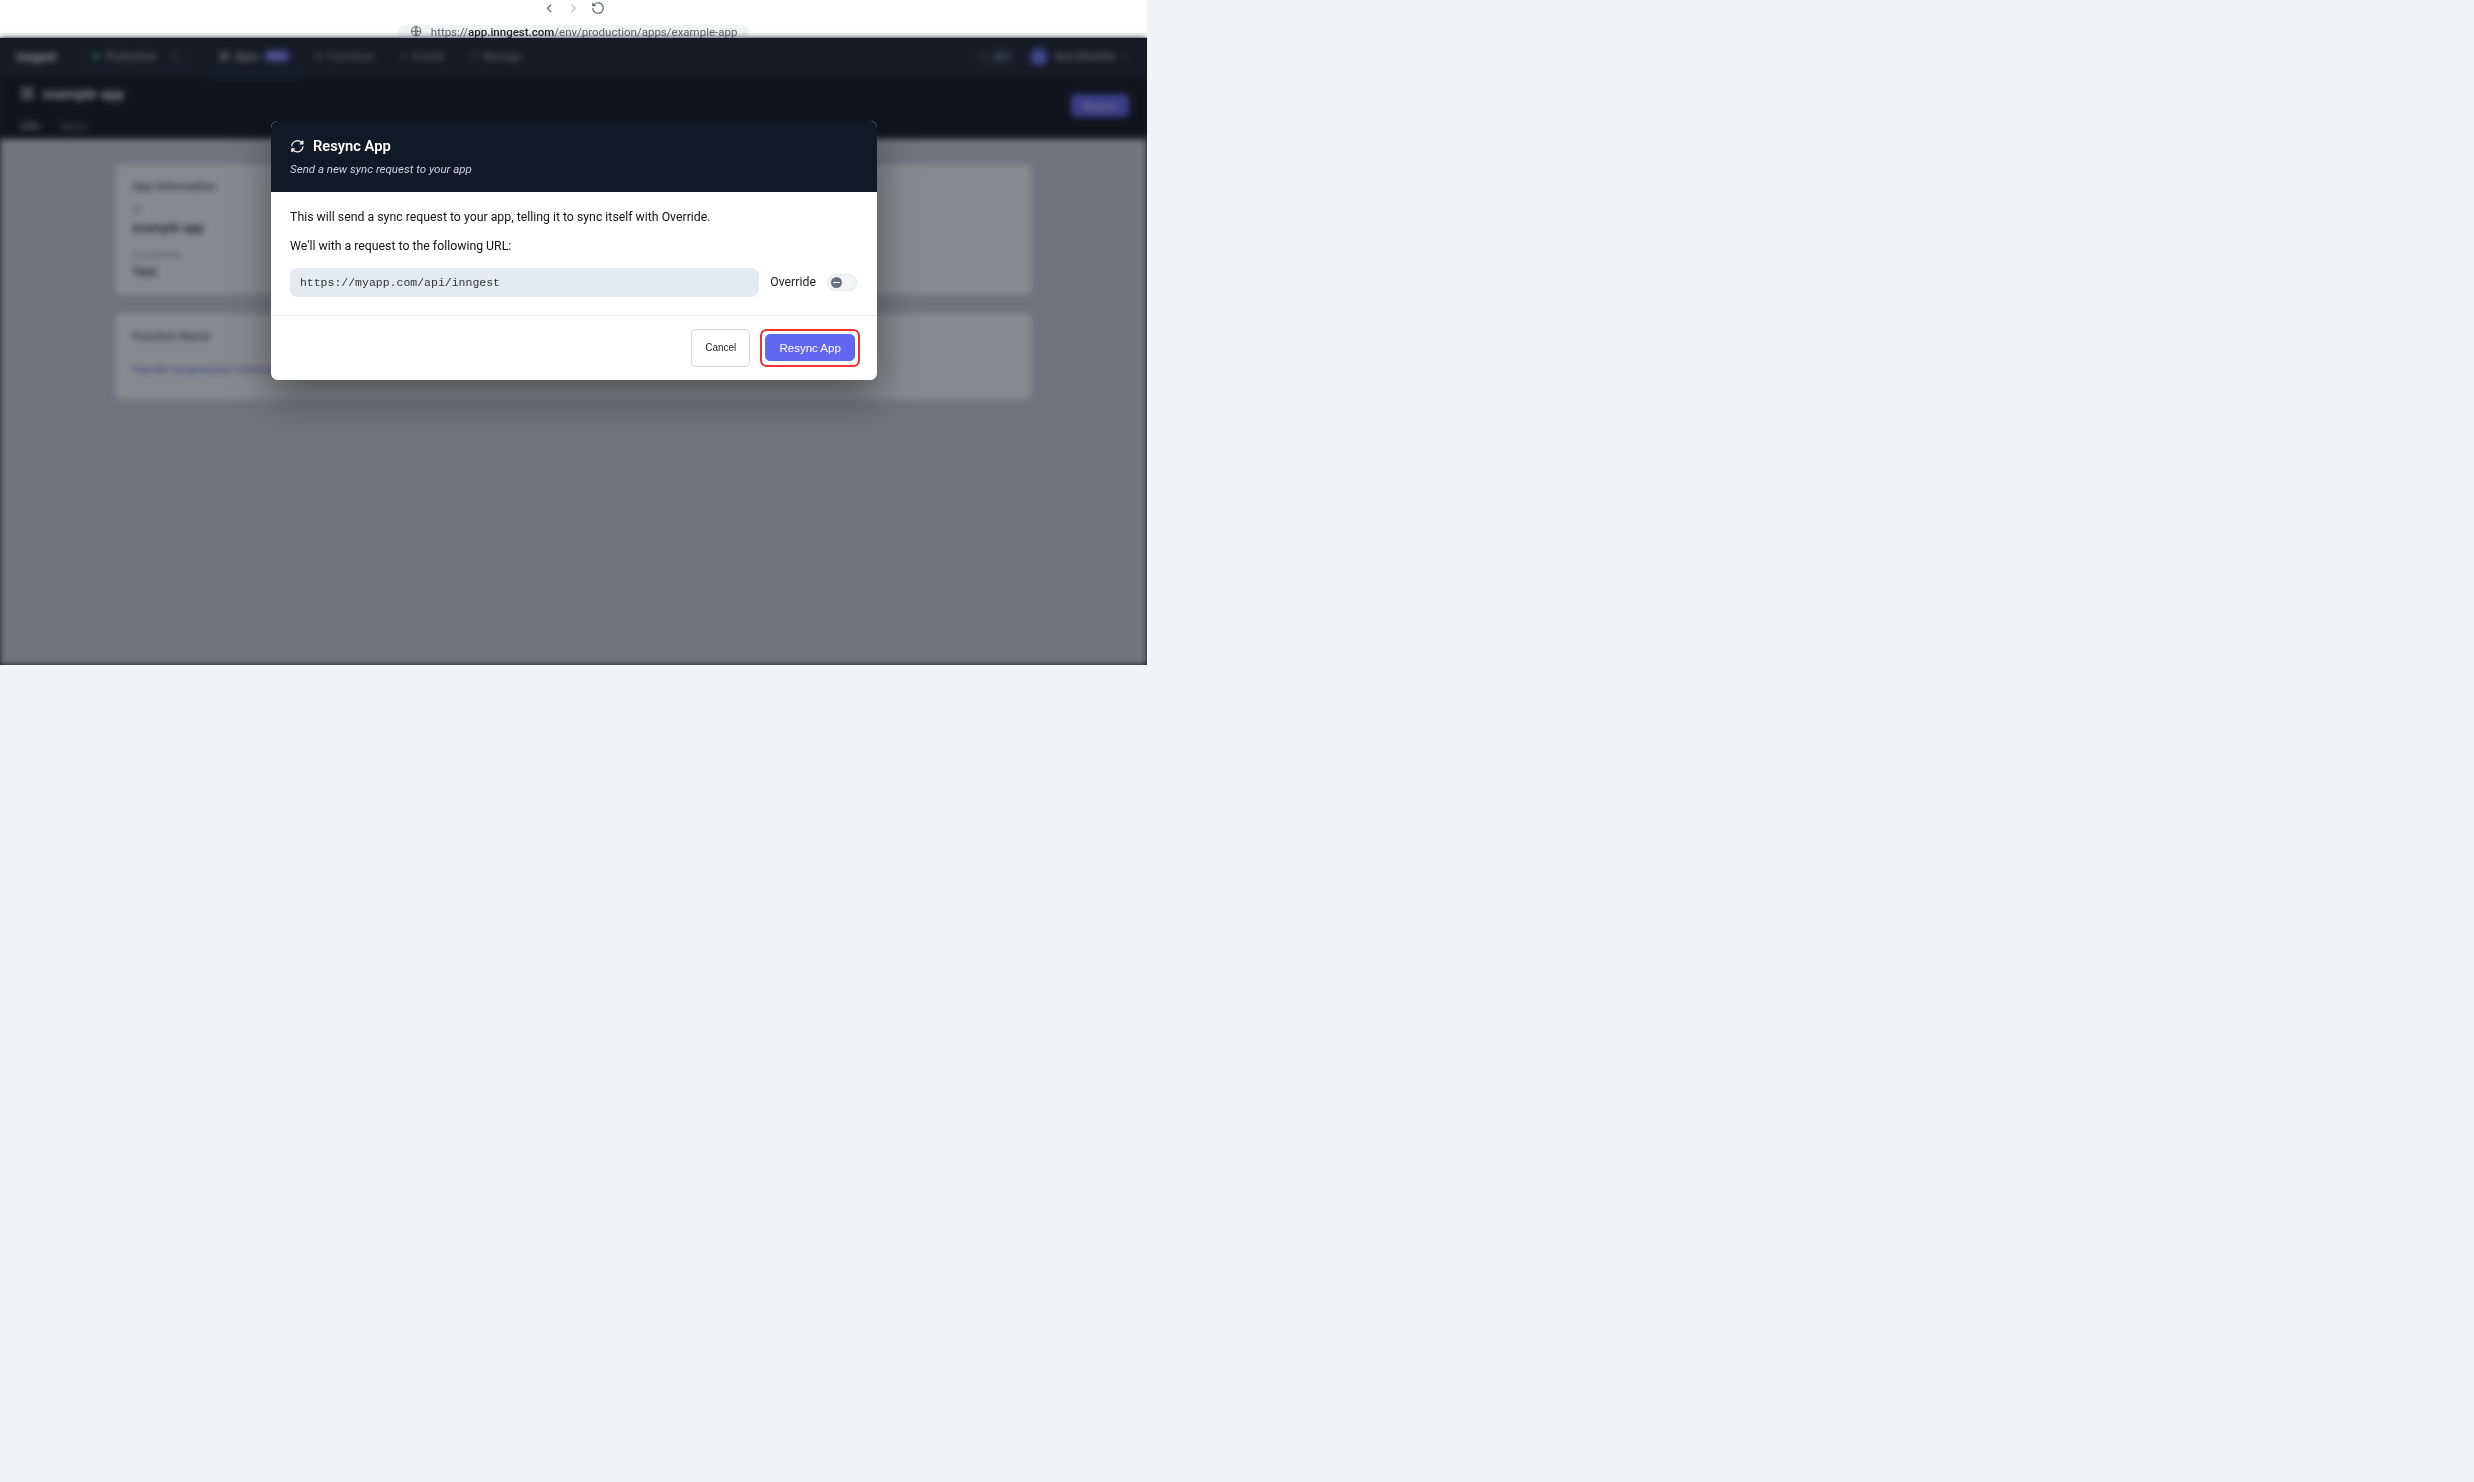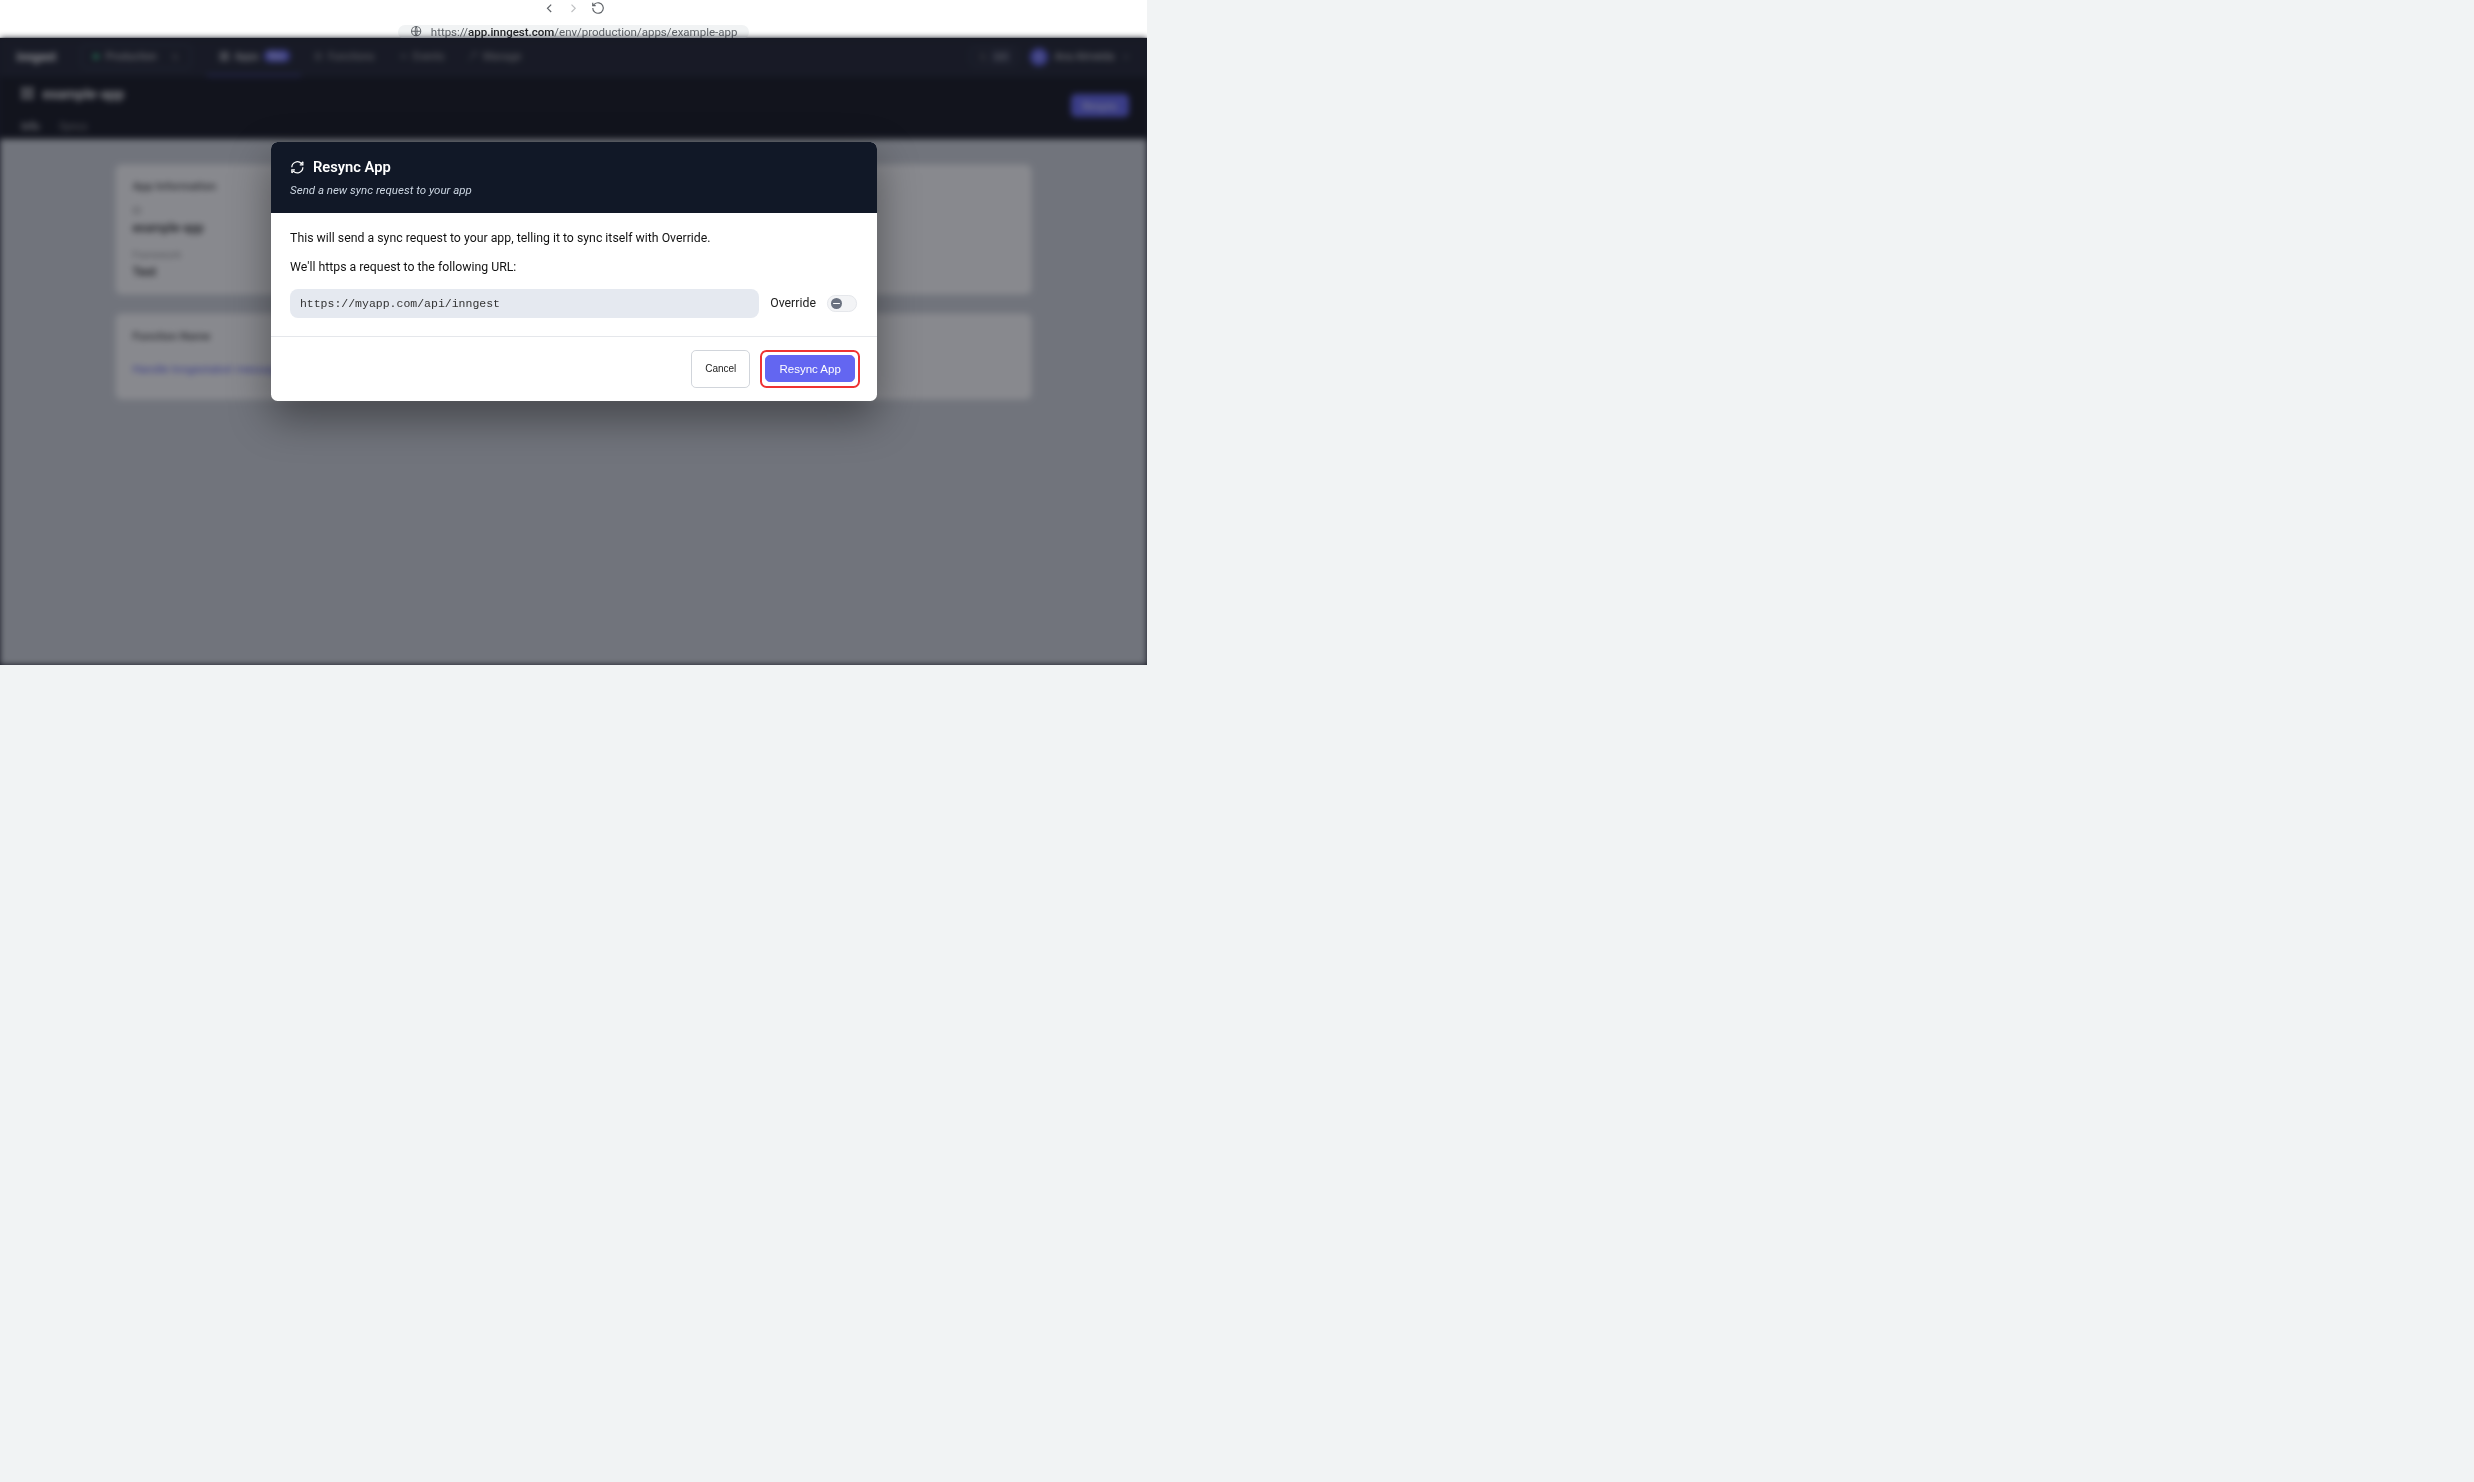--- a/index.html
+++ b/index.html
@@ -144,21 +144,21 @@
 .fn-row { color: #6366f1; font-size: 11.5px; padding: 8.2px 0;}
 
 
 .overlay {
   position: absolute;
   left:0; right:0; top:38px; bottom:0;
   background: rgba(17,20,30,0.5);
   display: flex;
   align-items: flex-start;
   justify-content: center;
-  padding-top: 104px;
+  padding-top: 83px;
 }
 
 
 .modal {
   width: 606px;
   background: #fff;
   border-radius: 6.5px;
   overflow: hidden;
   box-shadow: 0 16.4px 41px rgba(0,0,0,0.4);
 }
@@ -401,21 +401,21 @@
             <path d="M3 12a9 9 0 0 1 15.5-6.3L21 3"></path>
             <path d="M21 3v5h-5"></path>
             <path d="M3 21v-5h5"></path>
           </svg>
         <span class="modal-title">Resync App</span>
       </div>
       <div class="modal-sub">Send a new sync request to your app</div>
     </div>
     <div class="modal-body">
       <p>This will send a sync request to your app, telling it to sync itself with Override.</p>
-      <p>We'll https a request to the following URL:</p>
+      <p>We'll with a request to the following URL:</p>
       <div class="url-row">
         <div class="url-box">https://myapp.com/api/inngest</div>
         <span class="override-label">Override</span>
         <div class="toggle">
           <div class="toggle-knob"></div>
         </div>
       </div>
     </div>
     <div class="modal-footer">
       <button class="btn-cancel">Cancel</button>

